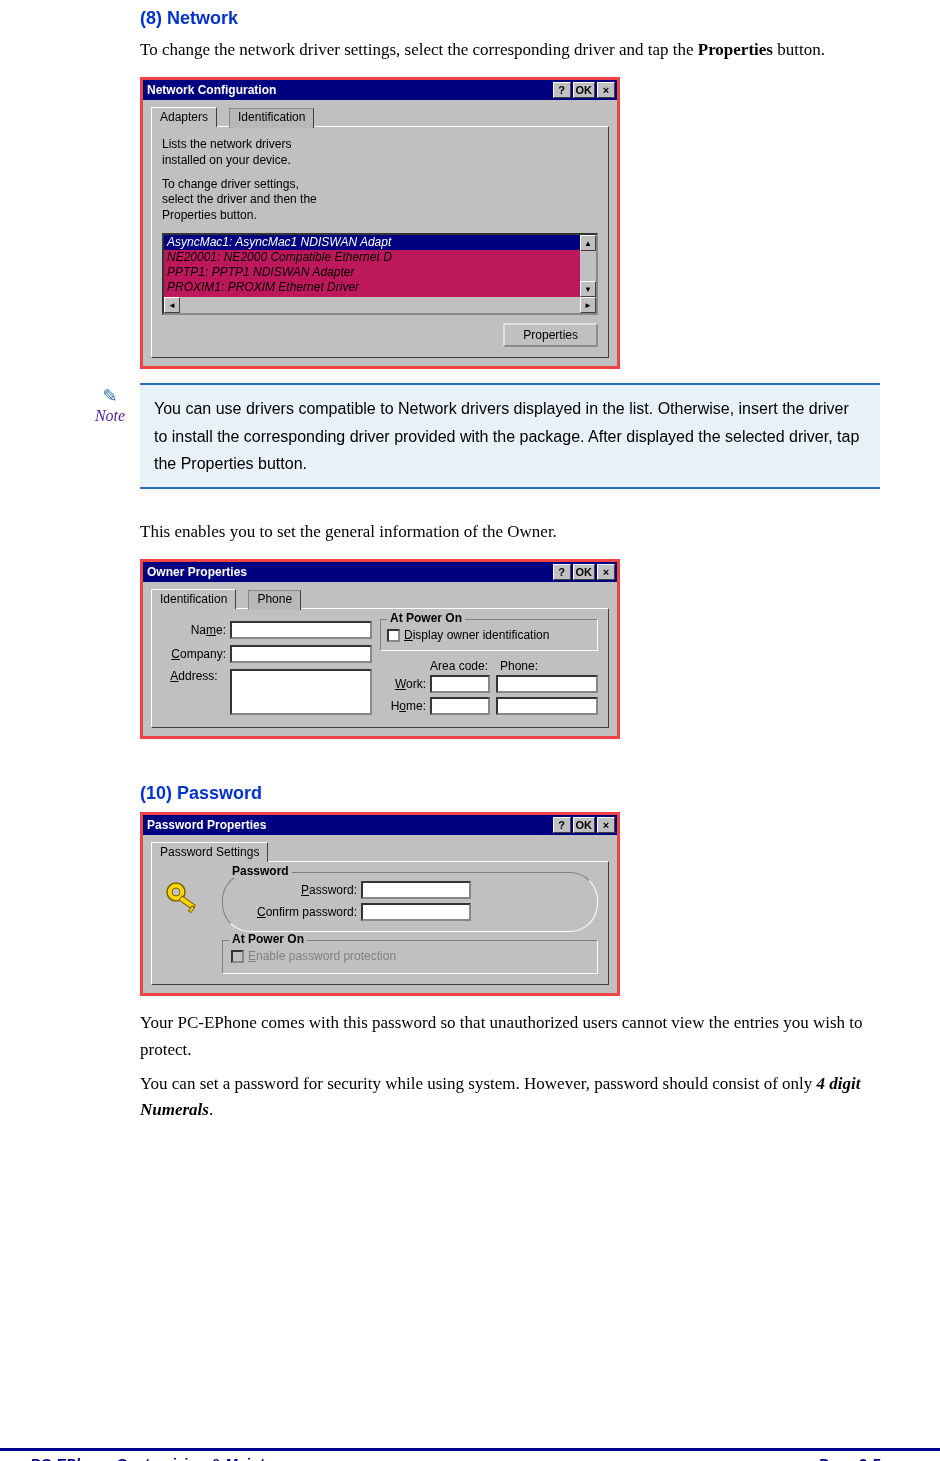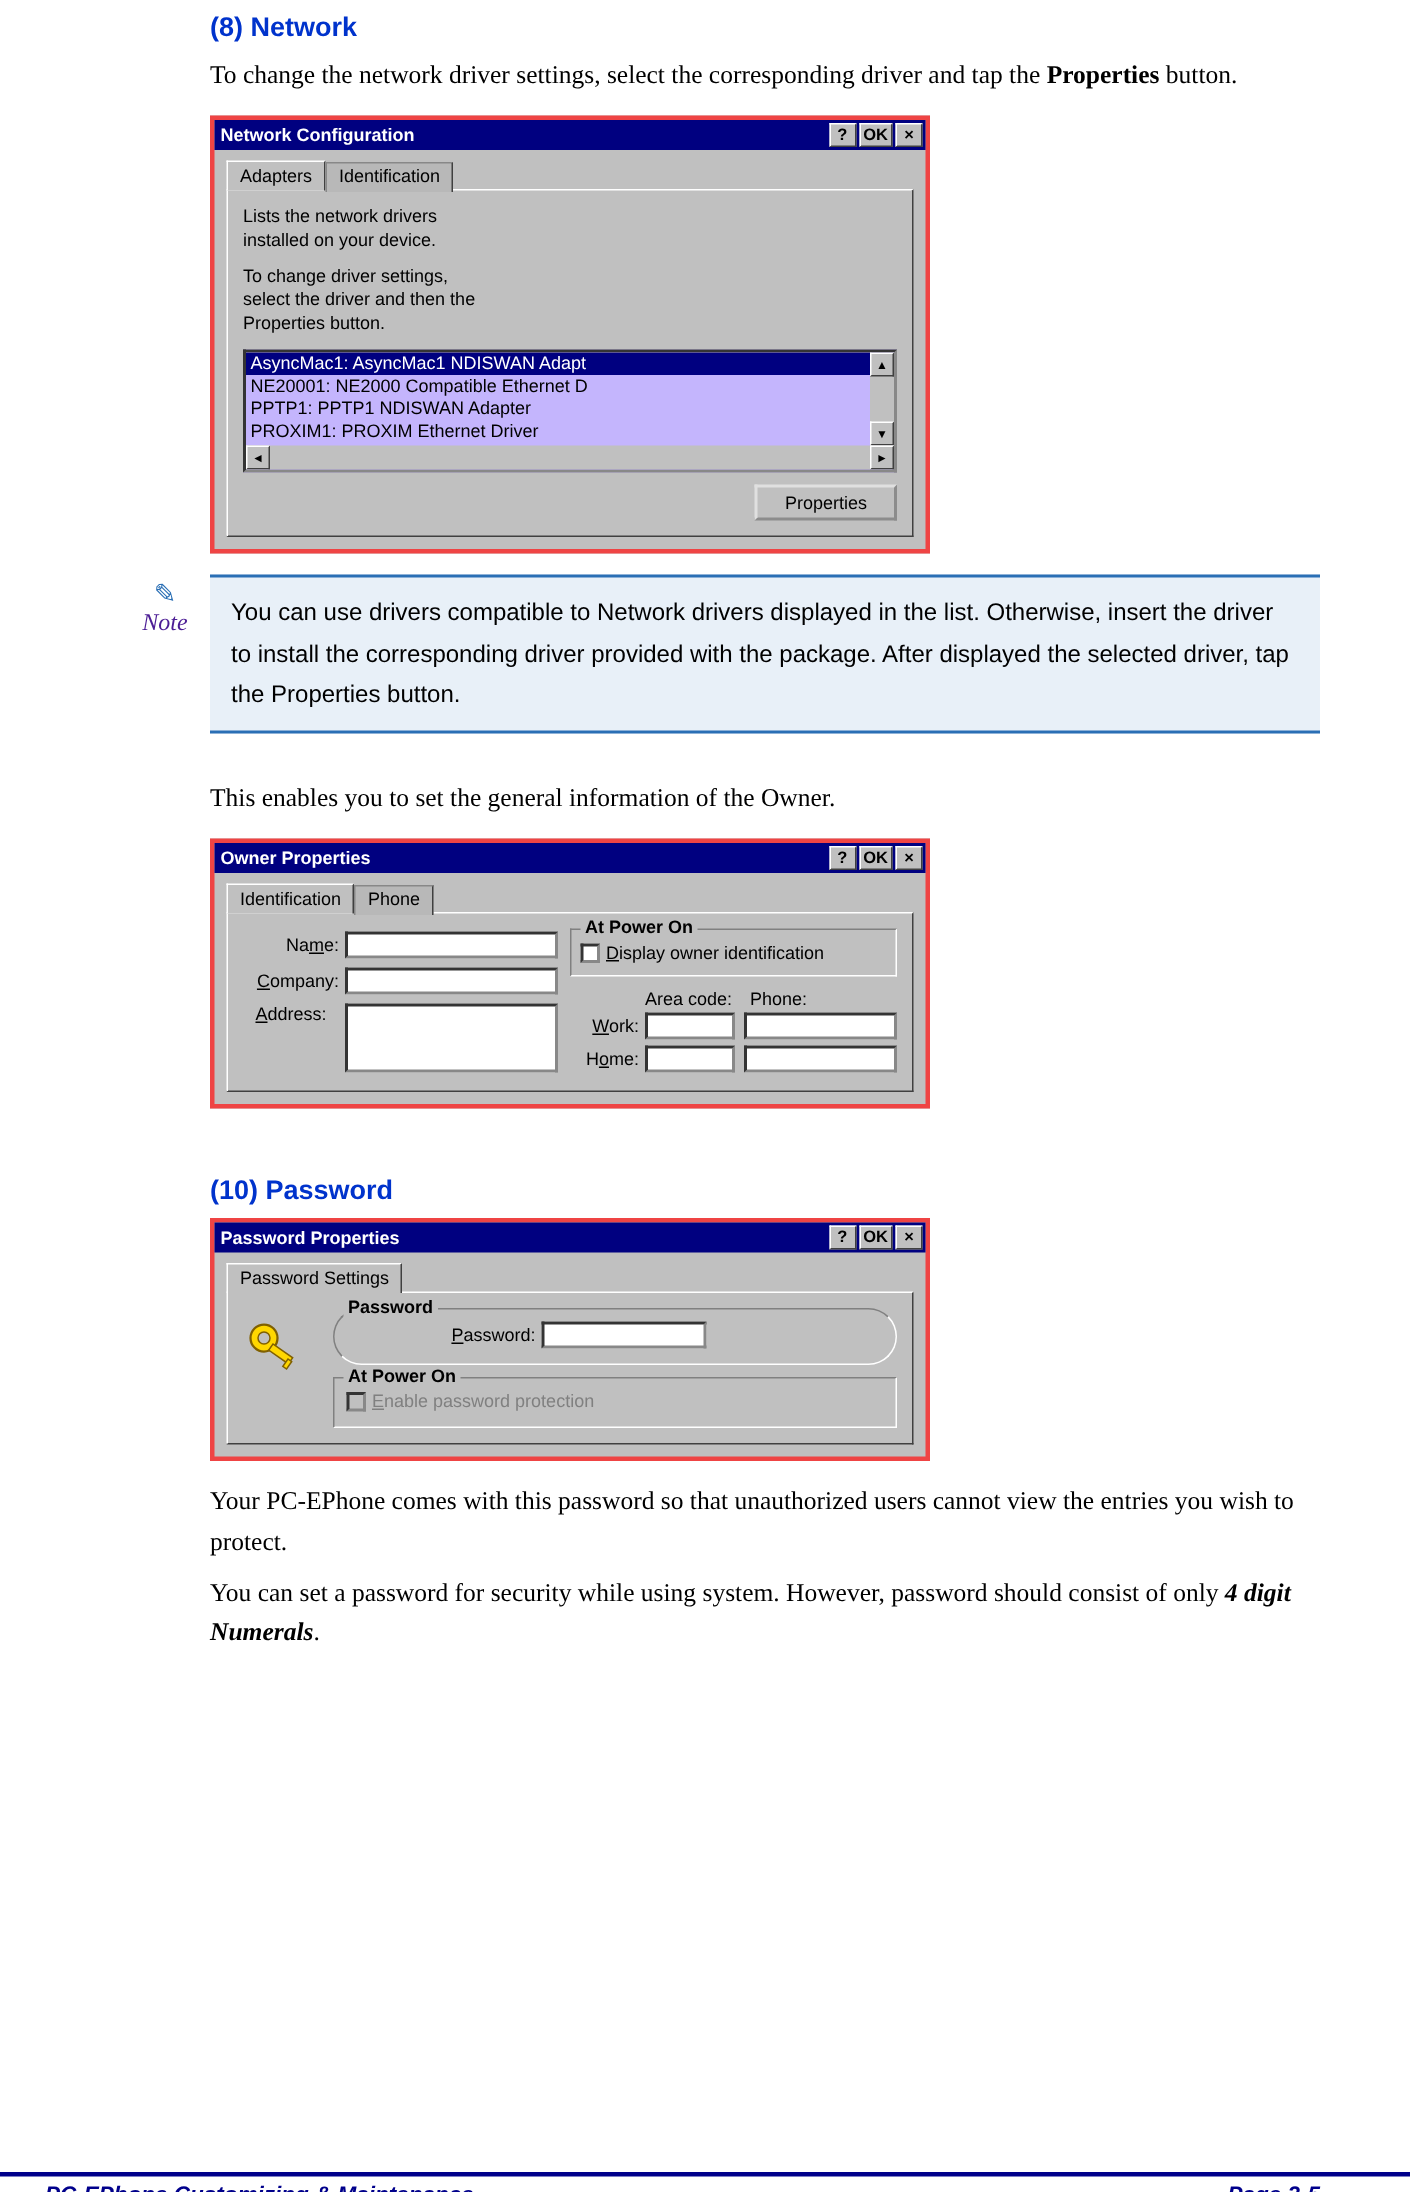--- a/index.html
+++ b/index.html
@@ -66,21 +66,21 @@
     font-weight: bold;
     font-size: 11px;
     font-family: Tahoma, sans-serif;
     padding: 0 2px;
   }
   .dialog-body {
     padding: 4px 8px 8px 8px;
   }
   .tabrow {
     display: flex;
-    gap: 0;
+    gap: 12px;
     margin-top: 2px;
   }
   .tab {
     background: #c0c0c0;
     border: 1px solid #fff;
     border-right-color: #404040;
     border-bottom: none;
     padding: 2px 8px 3px 8px;
     font-size: 12px;
     position: relative;
@@ -94,26 +94,27 @@
     padding-top: 1px;
   }
   .tabpanel {
     border: 1px solid #fff;
     border-right-color: #404040;
     border-bottom-color: #404040;
     padding: 10px;
     min-height: 100px;
   }
   .listbox {
-    background: #c4b5fd;
+    background: #be185d;
     border: 2px inset #888;
     height: 82px;
     overflow: hidden;
     font-size: 12px;
     position: relative;
+    font-style: italic;
   }
   .listbox-inner {
     position:absolute; left:0; top:0; right:16px; bottom:16px;
     overflow:hidden;
   }
   .listitem {
     padding: 0 3px;
     white-space: nowrap;
     line-height: 15px;
   }
@@ -386,20 +387,24 @@
             </svg>
           </span>
         </div>
         <div style="flex:1;">
           <div class="groupbox" style="margin-top:0;border-radius:28px;">
             <div class="legend">Password</div>
             <div class="form-row">
               <label style="width:130px;"><span class="underline">P</span>assword:</label>
               <div class="textinput" style="width:110px;"></div>
             </div>
+            <div class="form-row" style="margin-top:4px;">
+              <label style="width:130px;"><span class="underline">C</span>onfirm password:</label>
+              <div class="textinput" style="width:110px;"></div>
+            </div>
           </div>
           <div class="groupbox">
             <div class="legend">At Power On</div>
             <div class="form-row disabled">
               <span class="checkbox" style="background:#c0c0c0;"></span>
               <span style="margin-left:4px;"><span class="underline">E</span>nable password protection</span>
             </div>
           </div>
         </div>
       </div>

